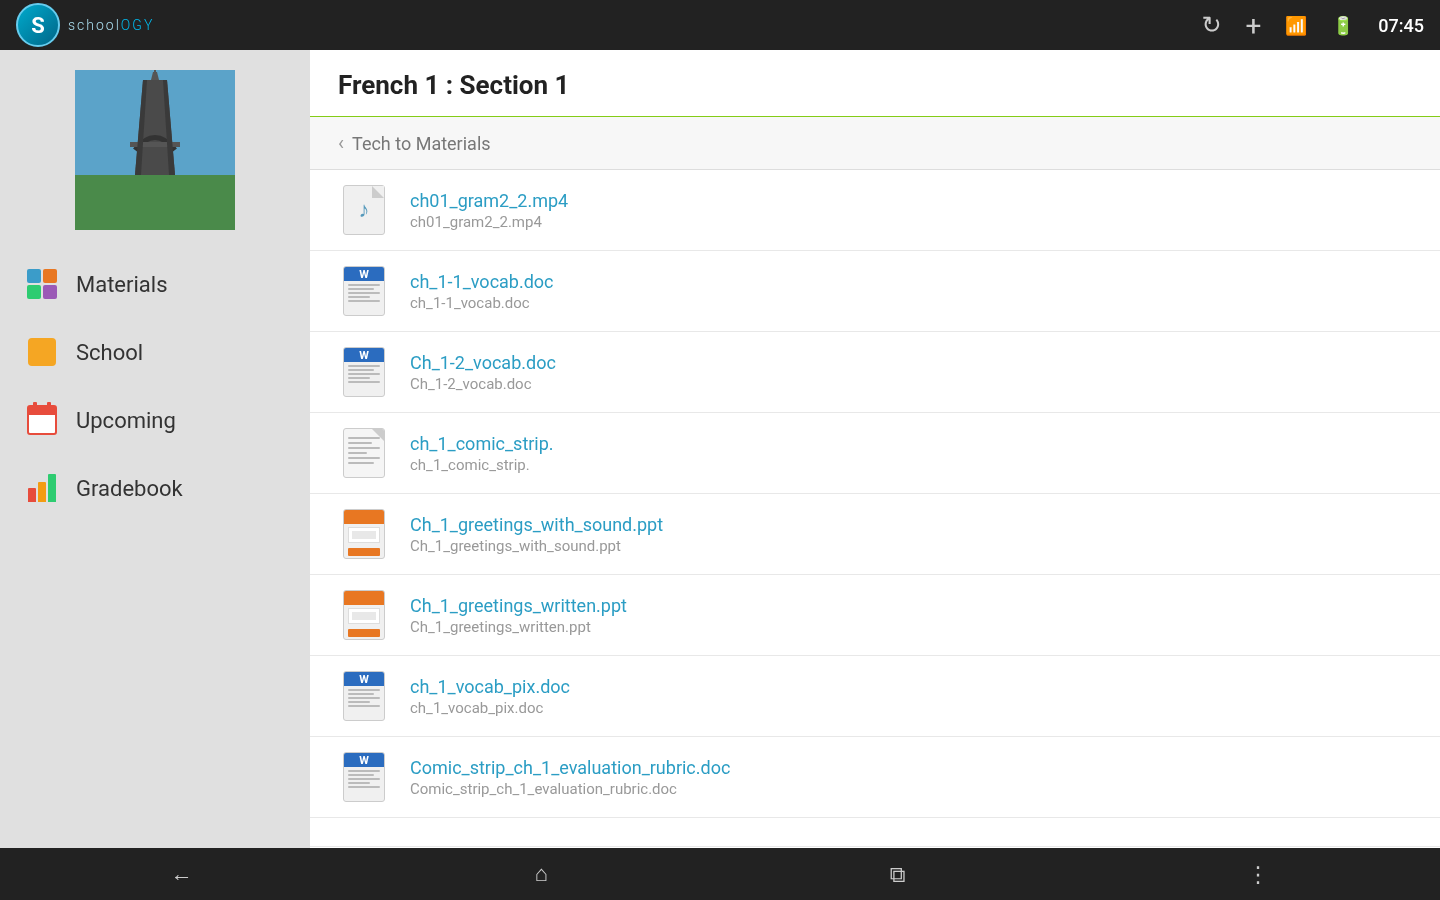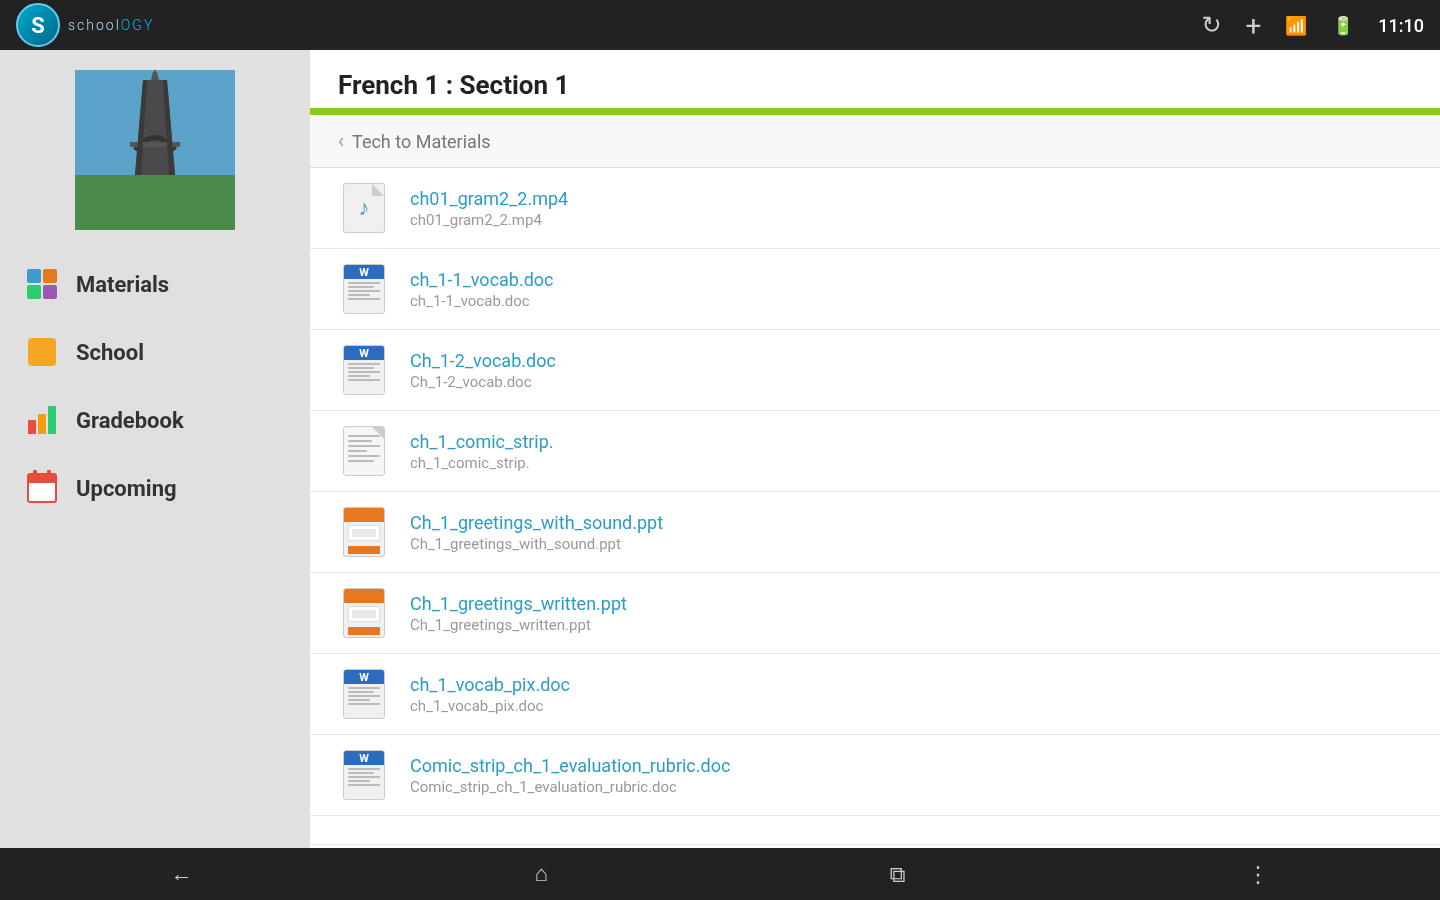--- a/index.html
+++ b/index.html
@@ -46,21 +46,20 @@
 
     
     .sidebar {
       width: 310px;
       min-width: 310px;
       background: #e0e0e0;
       display: flex;
       flex-direction: column;
       align-items: flex-end;
       padding-top: 0;
-      font-weight: bold;
     }
     .sidebar-image {
       width: 160px; height: 160px;
       margin: 20px auto;
       overflow: hidden;
       background: #6699aa;
       position: relative;
     }
     .eiffel-tower {
       width: 100%; height: 100%;
@@ -129,22 +128,22 @@
 
     
     .content-area {
       flex: 1;
       background: white;
       display: flex;
       flex-direction: column;
       overflow-y: auto;
     }
     .content-header {
-      padding: 20px 28px 8px;
-      border-bottom: 7px solid #84cc16;
+      padding: 20px 28px 16px;
+      border-bottom: 1px solid #84cc16;
     }
     .content-title {
       font-size: 26px;
       font-weight: bold;
       color: #222;
     }
     .content-subtitle {
       font-size: 17px;
       color: #777;
       margin-top: 4px;
@@ -298,21 +297,21 @@
 <div class="status-bar">
   <div class="logo-area">
     <div class="logo-circle">S</div>
     <div class="logo-text">school<span>OGY</span></div>
   </div>
   <div class="top-actions">
     <div class="top-icon">↻</div>
     <div class="top-icon" style="font-size:28px;">+</div>
     <div class="wifi-icon">📶</div>
     <div class="battery-icon">🔋</div>
-    <div class="time-text">11:10</div>
+    <div class="time-text">07:45</div>
   </div>
 </div>
 
 <div class="main-layout">
 
   <div class="sidebar">
 
     <div class="sidebar-image">
       <div class="eiffel-tower">
 
@@ -353,36 +352,36 @@
 
     <div class="nav-item">
       <div class="nav-icon">
         <div class="icon-updates"></div>
       </div>
       <span>School</span>
     </div>
 
     <div class="nav-item">
       <div class="nav-icon">
+        <div class="icon-upcoming">
+          <div class="cal-header"></div>
+        </div>
+      </div>
+      <span>Upcoming</span>
+    </div>
+
+    <div class="nav-item">
+      <div class="nav-icon">
         <div class="icon-gradebook">
           <span style="height:14px; background:#e74c3c;"></span>
           <span style="height:20px; background:#f39c12;"></span>
           <span style="height:28px; background:#2ecc71;"></span>
         </div>
       </div>
       <span>Gradebook</span>
-    </div>
-
-    <div class="nav-item">
-      <div class="nav-icon">
-        <div class="icon-upcoming">
-          <div class="cal-header"></div>
-        </div>
-      </div>
-      <span>Upcoming</span>
     </div>
   </div>
 
   <div class="content-area">
 
     <div class="content-header">
       <div class="content-title">French 1  : Section 1</div>
     </div>
 
     <div class="back-nav">

